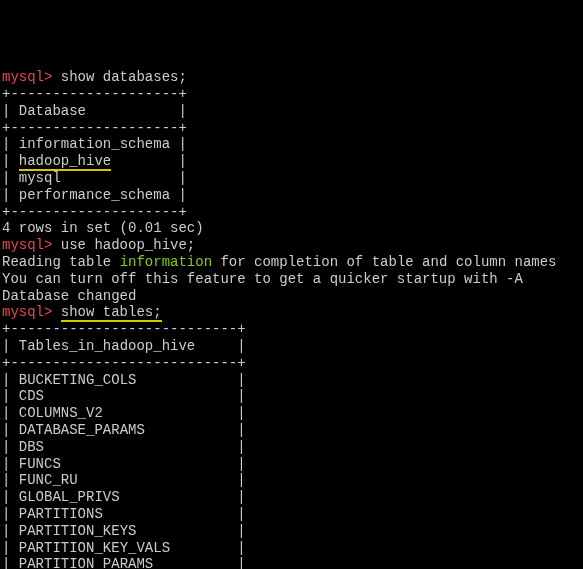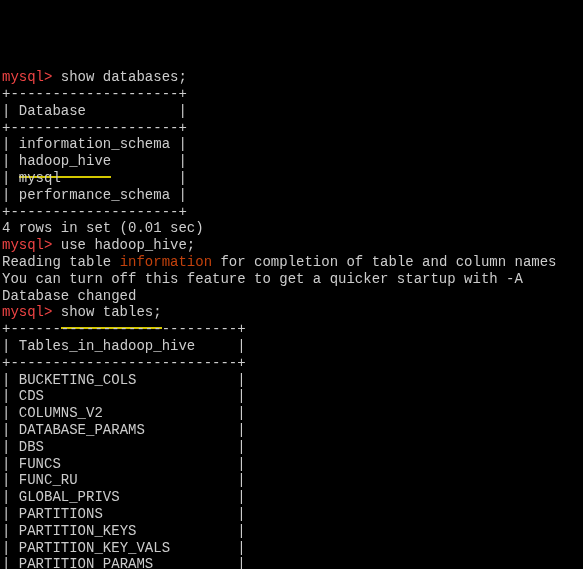--- a/index.html
+++ b/index.html
@@ -16,25 +16,25 @@
       padding: 2px;
       width: 583px;
       height: 569px;
       overflow: hidden;
       white-space: pre;
     }
     .prompt {
       color: #ef4444;
     }
     .cyan {
-      color: #c2410c;
+      color: #84cc16;
     }
     .highlight {
       border-bottom: 2px solid #d4c800;
-      padding-bottom: 7px;
+      padding-bottom: 0;
     }
     .line {
       display: block;
     }
   </style>
 </head>
 <body>
 
 
 

